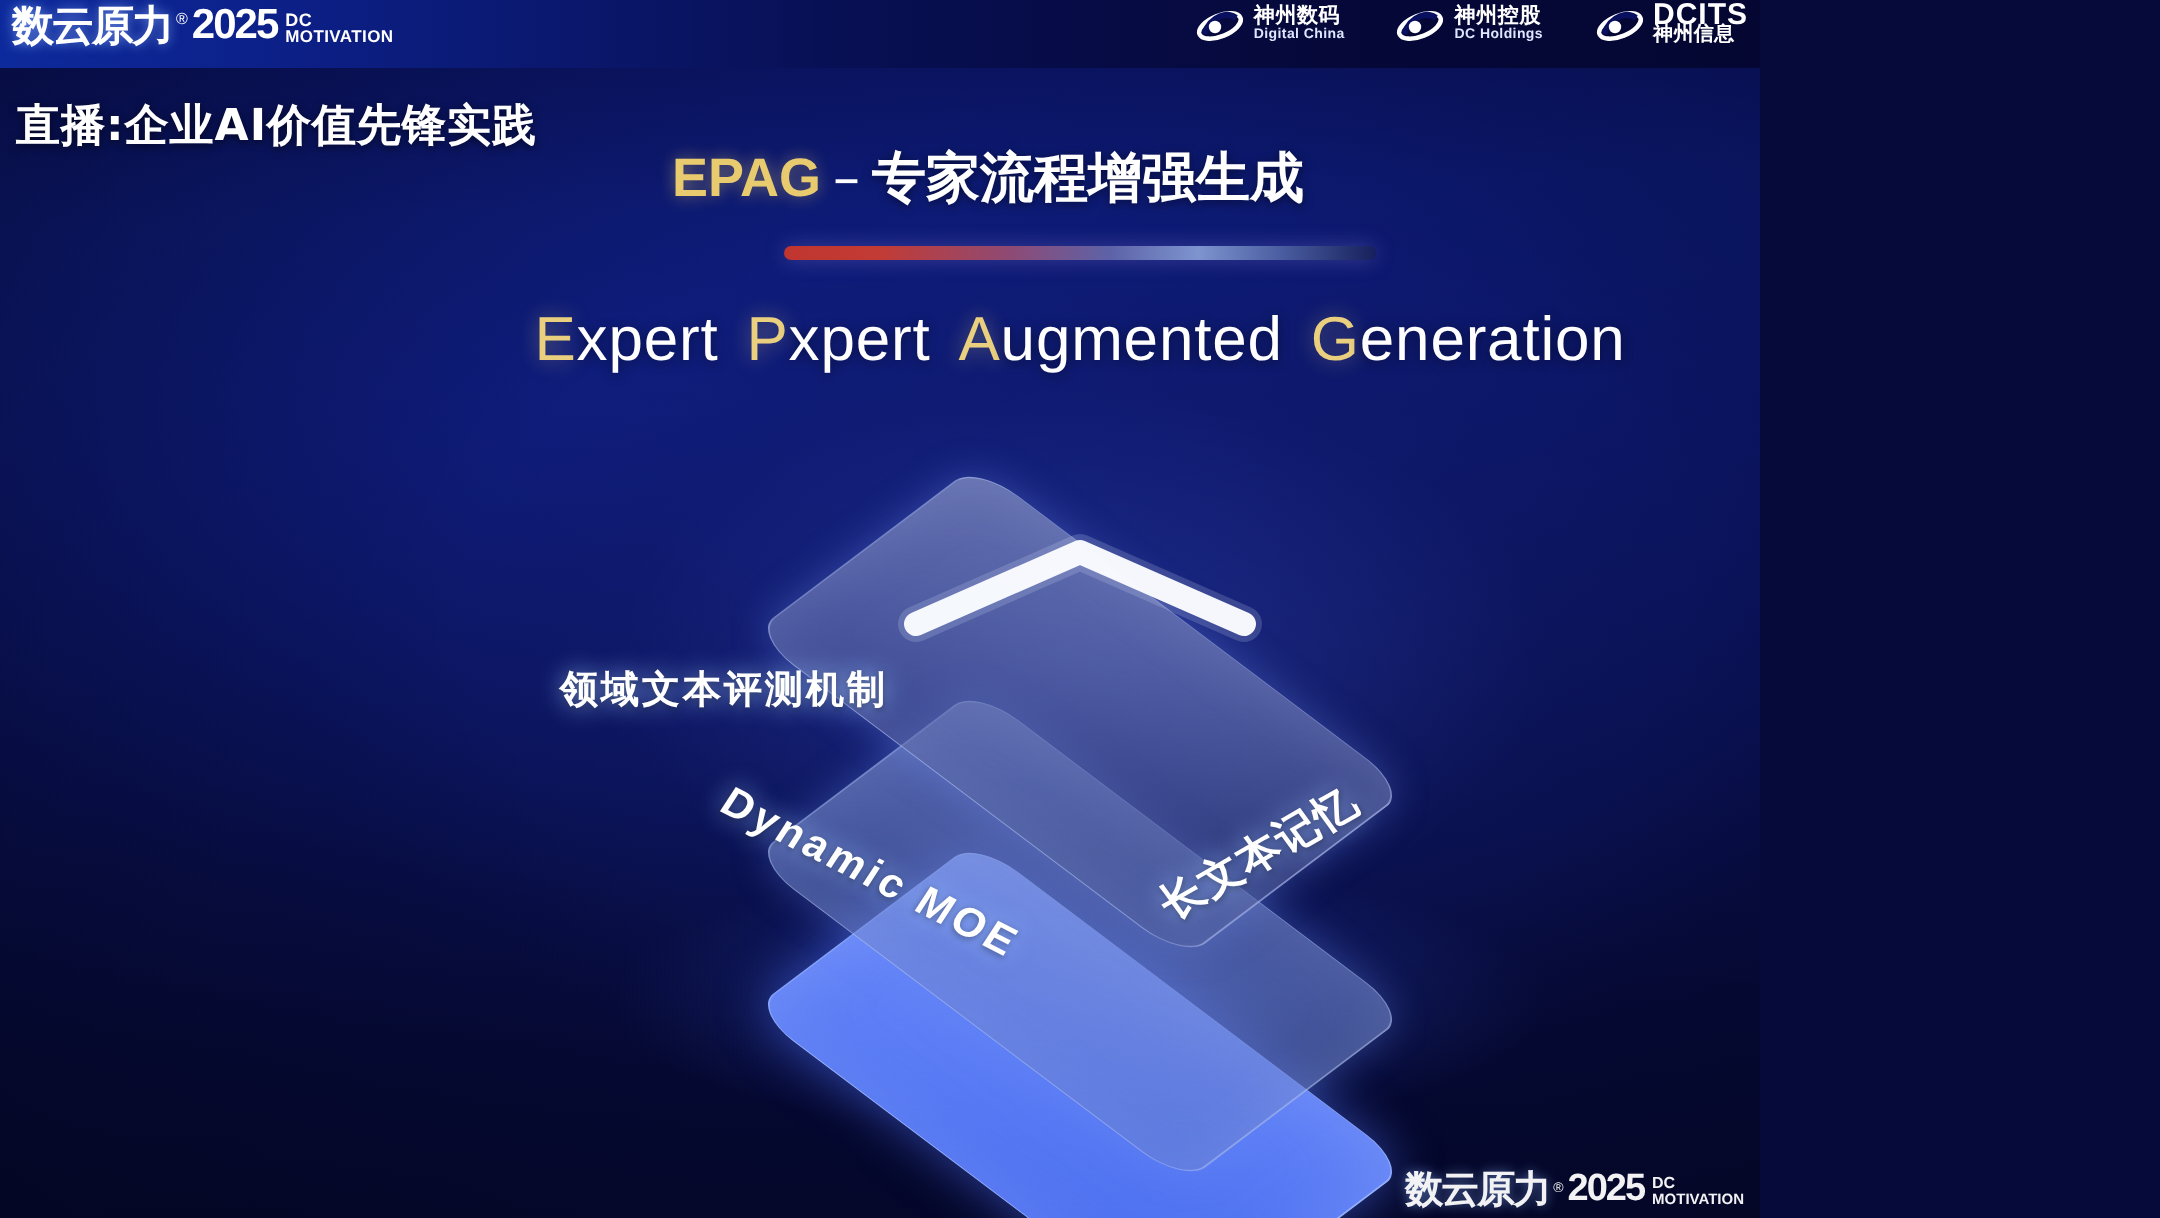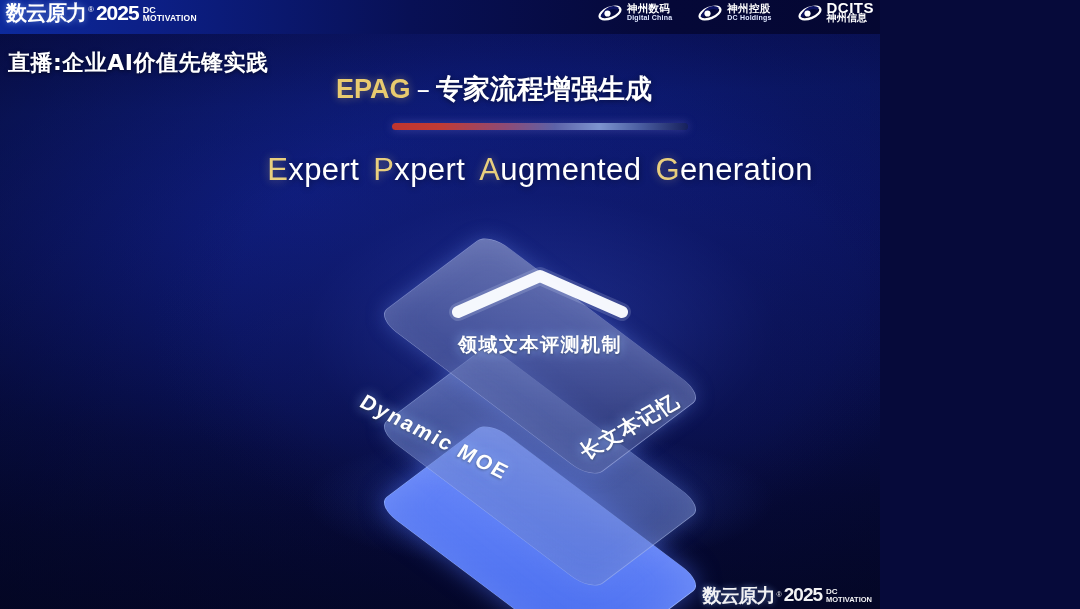--- a/index.html
+++ b/index.html
@@ -141,21 +141,21 @@
     box-shadow:0 0 26px rgba(100,135,245,.35), inset 0 0 40px rgba(195,212,255,.12);
   }
   
   #plate-bot-wrap{ top:188px; }
   #plate-bot{
     background:linear-gradient(140deg,#7a96fb 0%, #6282f7 38%, #5275f2 70%, #4a6cee 100%);
     border:1.6px solid rgba(170,196,255,.55);
     box-shadow:0 0 34px rgba(78,112,245,.55), inset 0 0 46px rgba(200,218,255,.18);
   }
   .plate-label{
-    position:absolute; left:0; width:520px; text-align:center;
+    position:absolute; left:0; width:520px; text-align:left;
     font-size:19px; font-weight:bold; color:#ffffff;
     font-family:"DejaVu Sans",sans-serif;
     letter-spacing:1.5px;
     text-shadow:0 0 12px rgba(150,190,255,.85),0 1px 3px rgba(0,0,0,.5);
     z-index:3;
   }
   #label-top{ top:110px; }
   #label-bot{ top:286px; }
 
   

